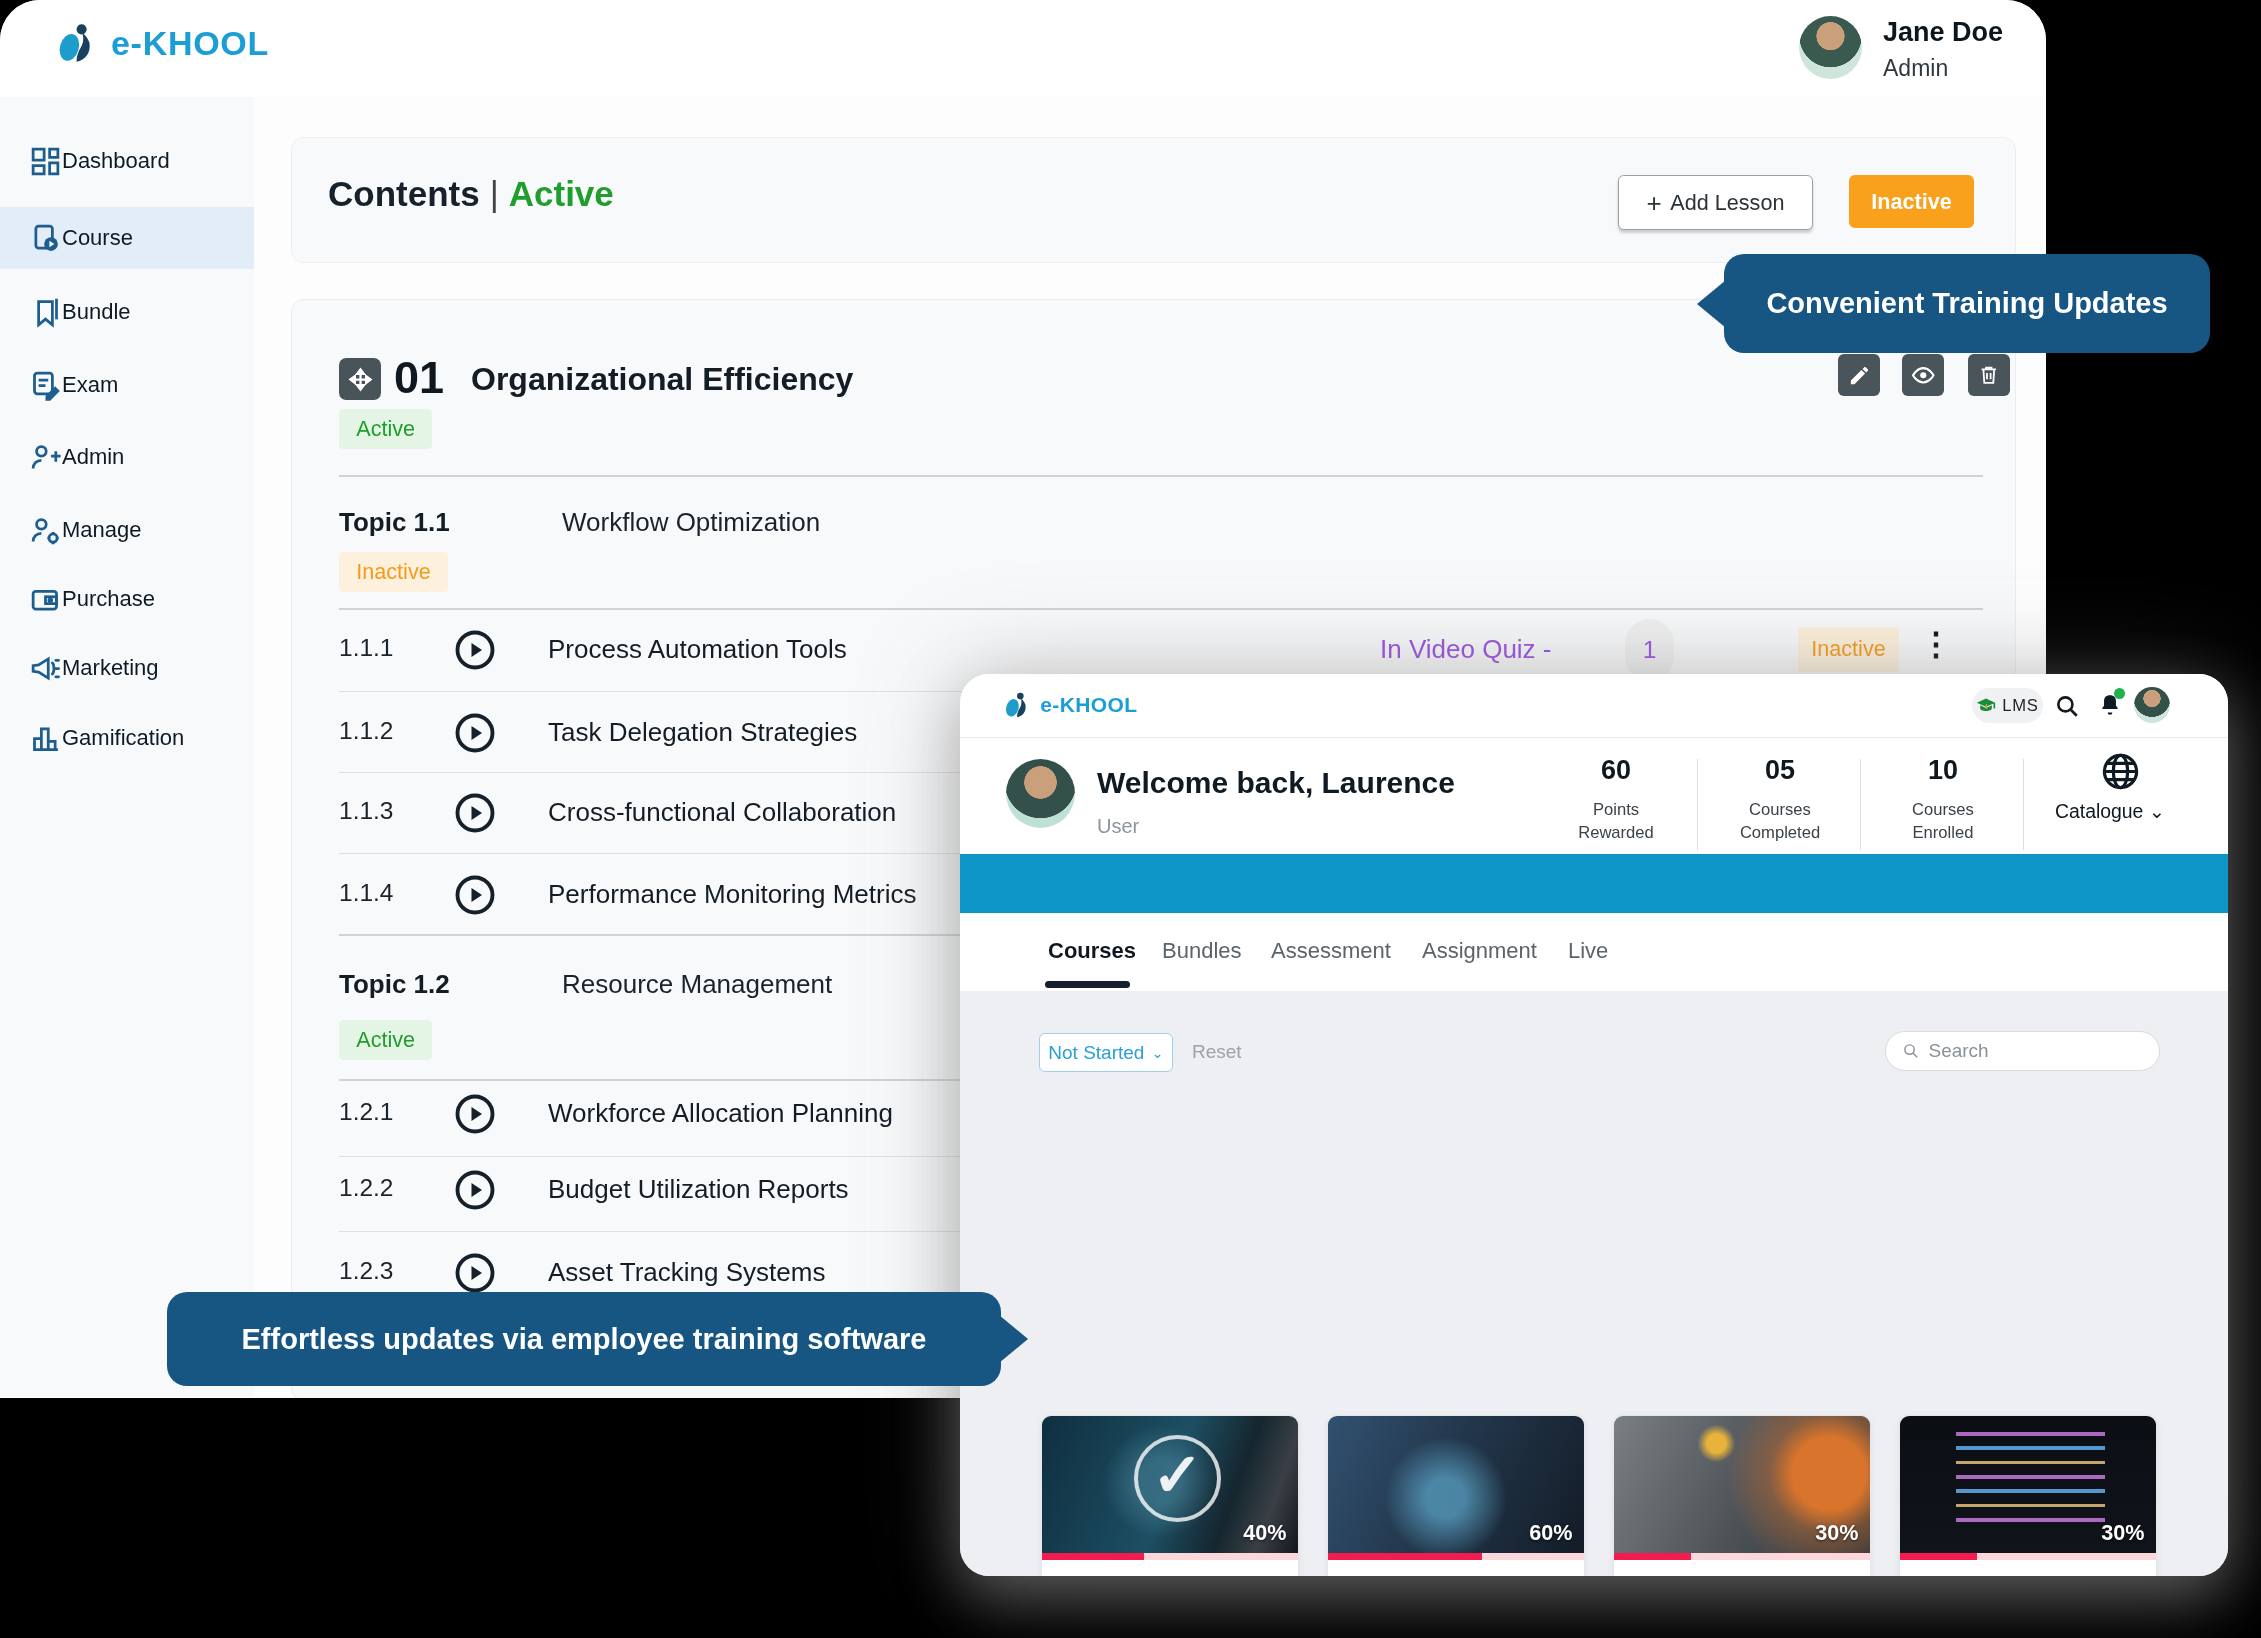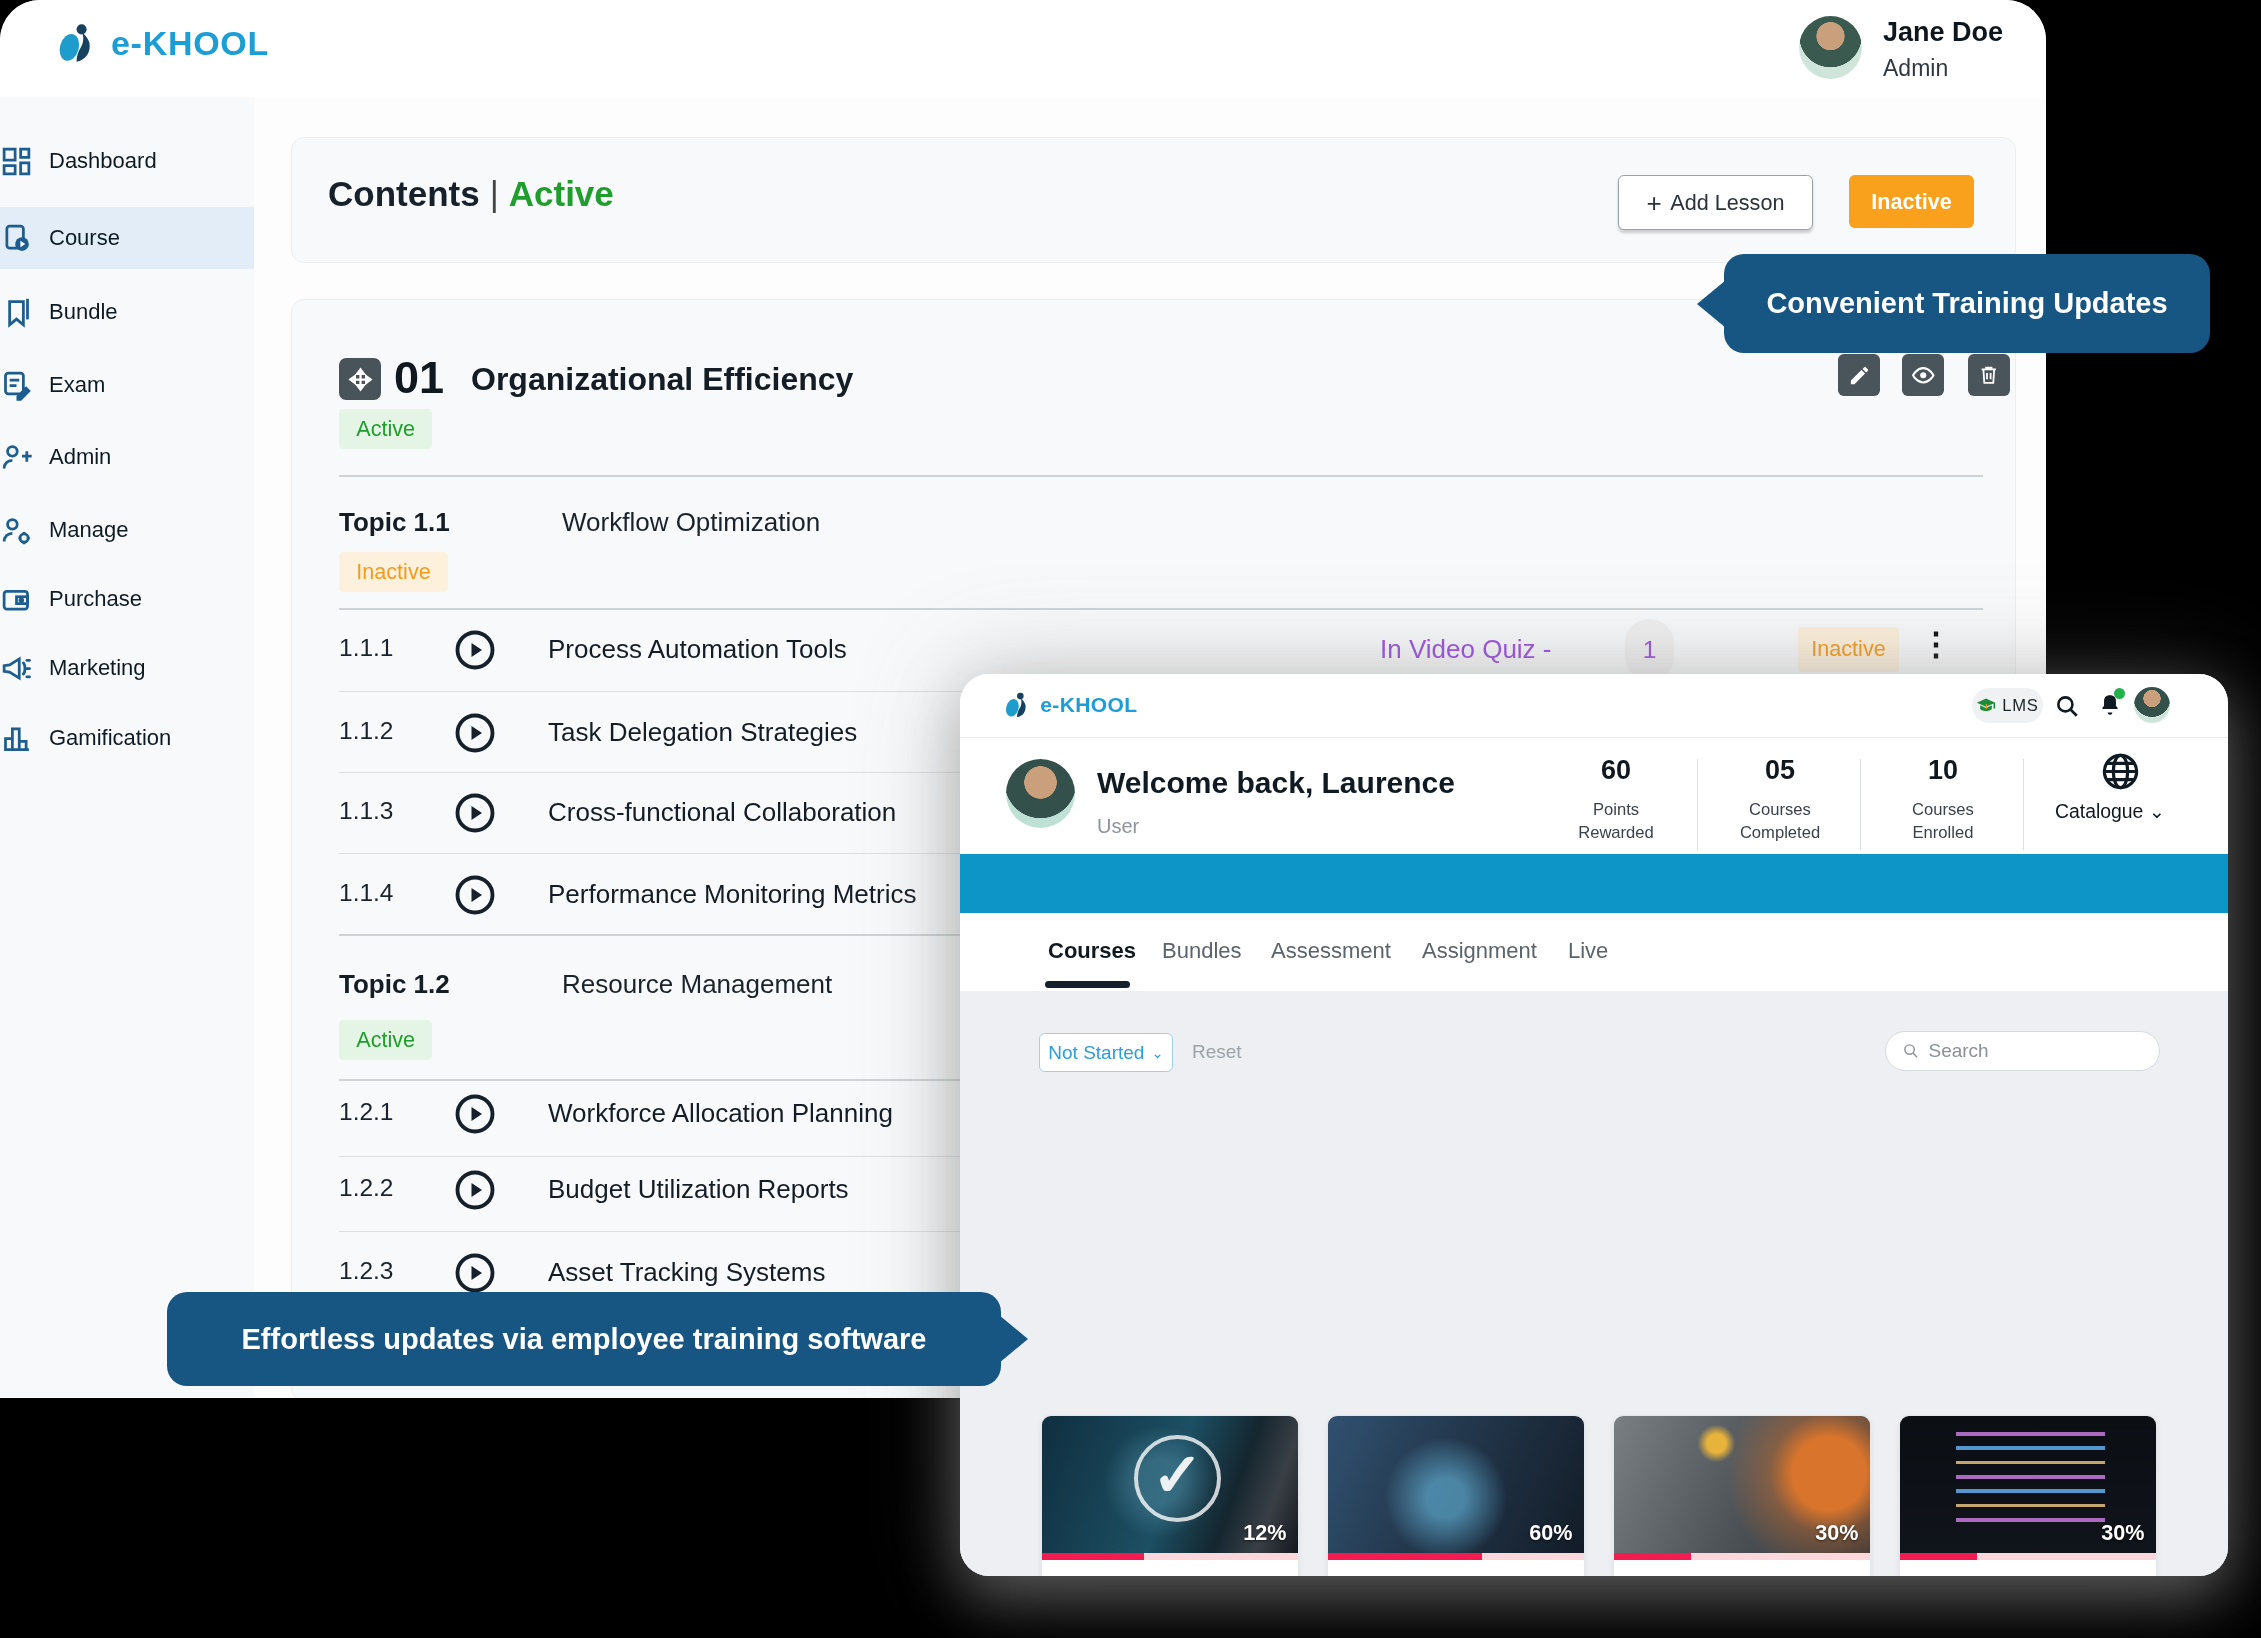--- a/index.html
+++ b/index.html
@@ -14,22 +14,22 @@
     border-bottom:0.7px solid #e7e9eb;}
   .brand{position:absolute;left:55px;top:20px;display:flex;align-items:center;gap:10px;}
   .brand-text{font-size:34px;font-weight:800;color:#1b9ed6;letter-spacing:0.7px;}
   .user-chip-avatar{position:absolute;left:1799px;top:16px;width:63px;height:63px;border-radius:50%;
     background:radial-gradient(circle at 50% 32%,#c9a07b 0 26%,#3a5a50 27% 58%,#cfe5dc 59% 100%);}
   .user-chip-name{position:absolute;left:1883px;top:17.3px;font-size:27px;font-weight:800;color:#0e161d;}
   .user-chip-role{position:absolute;left:1883px;top:55px;font-size:23px;color:#30383f;}
 
   .sidebar{position:absolute;left:0;top:97px;width:254px;height:1300px;background:#f7f9fb;
     border-right:0.7px solid #e9ebed;}
-  .side-item{position:absolute;left:0;width:254px;height:62px;display:flex;align-items:center;gap:16px;
-    box-sizing:border-box;font-size:22px;color:#0f1b24;font-weight:500;}
+  .side-item{position:absolute;left:0;width:254px;height:62px;display:flex;align-items:center;
+    padding-left:29px;box-sizing:border-box;font-size:22px;color:#0f1b24;font-weight:500;}
   .side-item.active{background:#e2edf7;text-align:right;}
   .side-ic{width:33px;height:33px;flex:0 0 33px;}
 
   .aw-content{position:absolute;left:254px;top:97px;right:0;bottom:0;background:#fdfdfe;}
   .panel{position:absolute;background:#f8f9fa;border:0.7px solid #ebedef;border-radius:13px;box-sizing:border-box;}
   .panel-a{left:37px;top:40px;width:1725px;height:126px;}
   .panel-a-title{position:absolute;left:36px;top:36px;font-size:35px;font-weight:700;color:#17212b;}
   .panel-a-title .pipe{font-weight:400;color:#444;padding:0 10px;}
   .panel-a-title .green{color:#1f9d2d;}
   .btn-add{position:absolute;right:202px;top:37px;width:193px;height:53px;background:#fff;
@@ -498,21 +498,21 @@
     <div class="searchbox">
       <svg width="17.3" height="17.3" viewBox="0 0 24 24">
           <circle cx="10.5" cy="10.5" r="6.5" fill="none" stroke="#8b9197" stroke-width="2"></circle>
           <path d="M15.5 15.5L21 21" stroke="#8b9197" stroke-width="2"></path>
         </svg>
       <input type="text" placeholder="Search" style="">
     </div>
 
     <div class="ccard" style="left:81px">
       <div class="cimg img-c0">
-        <span class="pct">12%</span>
+        <span class="pct">40%</span>
       </div>
       <div class="pbar">
           <div class="pfill" style="width: 40%;"></div>
         </div>
       <div class="cbody">
         <div class="ctitle">Operational Excellence and Efficiency</div>
 
       </div>
     </div>
 

